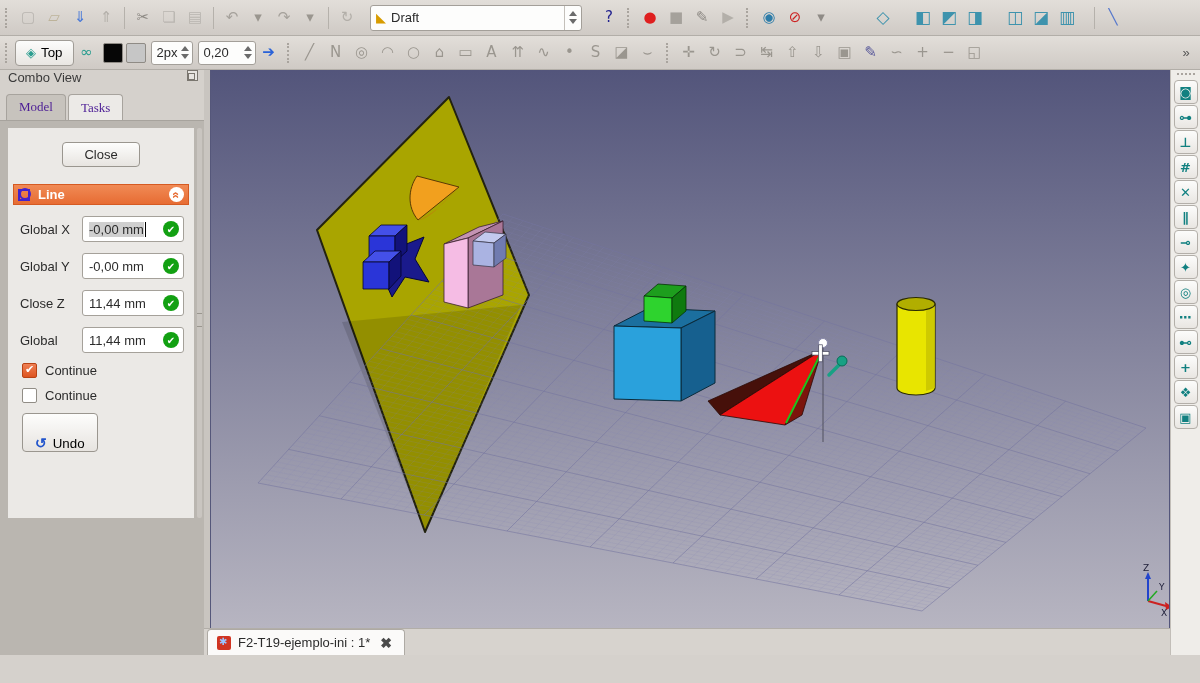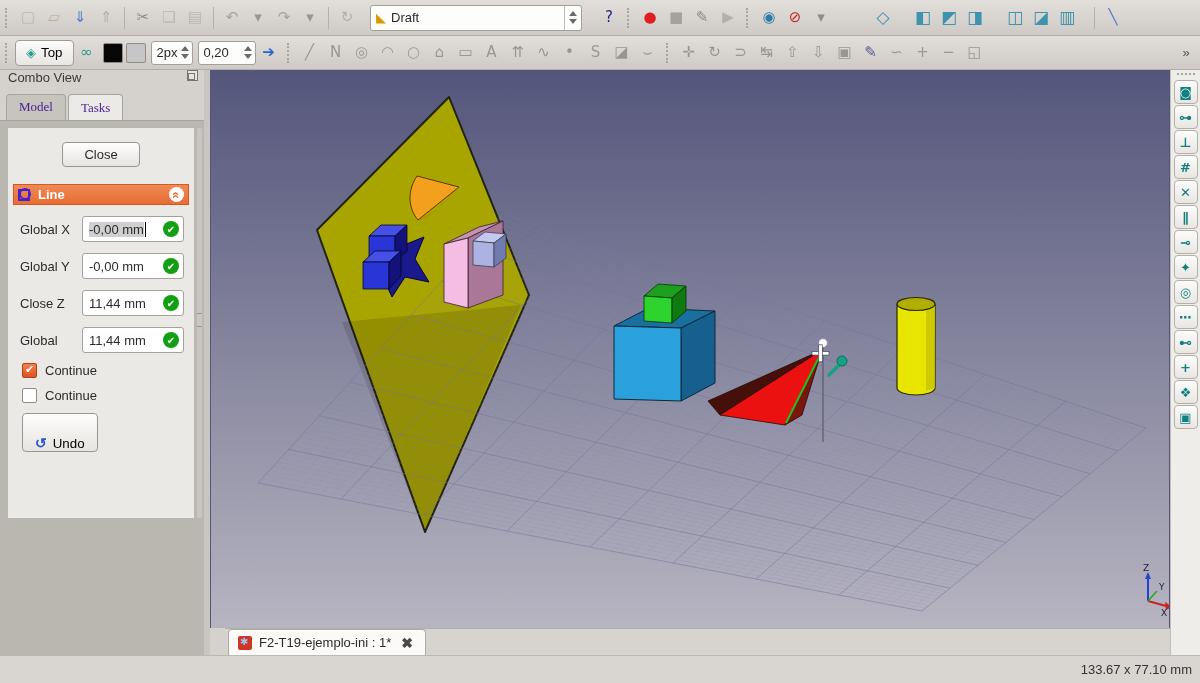--- a/index.html
+++ b/index.html
@@ -105,21 +105,21 @@
 
   
   .right-col { position:absolute; right:0; top:70px; width:30px; bottom:28px; background:#efede9;
                border-left:1px solid #c2beb8; display:flex; flex-direction:column; align-items:center; }
   .hgrip { width:18px; height:5px; border-top:2px dotted #a9a49e; margin:3px 0 2px; }
   .sbtn { width:24px; height:24px; margin-bottom:1px; background:linear-gradient(#fcfcfb,#e9e6e2);
           border:1px solid #b3afa9; border-radius:4px; display:flex; align-items:center; justify-content:center; }
   .sbtn .glyph { font-size:13px; font-weight:bold; font-family:"DejaVu Sans",sans-serif; }
 
   
-  .tabbar { position:absolute; left:225px; top:628px; right:30px; height:27px; background:#d7d3ce;
+  .tabbar { position:absolute; left:204px; top:628px; right:30px; height:27px; background:#d7d3ce;
             border-top:1px solid #b2aea8; display:flex; align-items:flex-end; }
   .doc-tab { display:flex; align-items:center; gap:7px; height:26px; margin-left:3px; padding:0 9px;
              background:#fbfaf9; border:1px solid #aeaaa4; border-bottom:none; border-radius:4px 4px 0 0; }
   .doc-icon { width:14px; height:14px; background:#d03422; border-radius:2px; position:relative; }
   .doc-icon::before { content:"✱"; position:absolute; left:2px; top:0px; font-size:10px; color:#9cc4ff; }
   .tab-close { border:none; background:transparent; color:#4a4a4a; font-size:14px; font-weight:bold; width:18px; }
   .tab-close::before { content:"✖"; }
   .statusbar { position:absolute; left:0; right:0; bottom:0; height:28px; background:#d8d5d0;
                border-top:1px solid #bcb8b2; display:flex; align-items:center; justify-content:flex-end;
                padding-right:8px; color:#333; }
@@ -730,17 +730,14 @@
   </div>
 
   <div class="tabbar">
     <div class="doc-tab">
       <span class="doc-icon"></span>
       <span>F2-T19-ejemplo-ini : 1*</span>
       <button class="tab-close"></button>
     </div>
   </div>
 
-  <div class="statusbar">
-    <span>133.67 x 77.10 mm</span>
-  </div>
 
 </div>
 
 </body></html>

